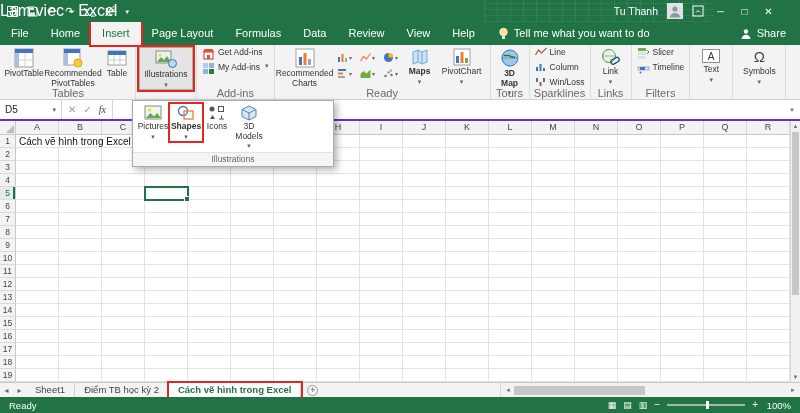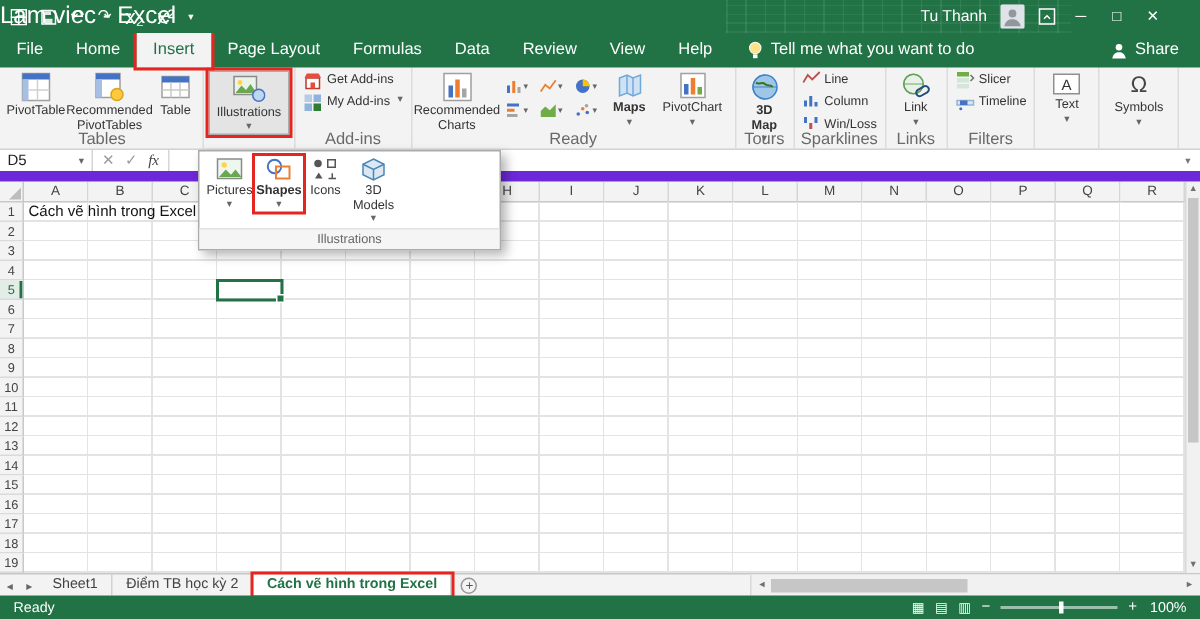--- a/index.html
+++ b/index.html
@@ -41,21 +41,21 @@
 .smallbtn{display:flex;align-items:flex-start;gap:3px;font-size:8.5px;color:#333;height:14px;padding:0 2px;white-space:nowrap;}
 .stack{display:flex;flex-direction:column;gap:1px;}
 .chartgrid{display:grid;grid-template-columns:repeat(3,22px);grid-auto-rows:15px;gap:1px;margin:3px 1px 0;}
 .chartbtn{display:flex;align-items:center;justify-content:center;gap:1px;}
 .chartbtn::after{content:"▾";font-size:6px;color:#666;}
 .w30{width:30px;}.w32{width:32px;font-weight:bold;}.w34{width:34px;}.w36{width:36px;}.w40{width:40px;}
 .w46{width:46px;}.w50{width:50px;}.w54{width:54px;}.w56{width:56px;}
 .omega{font-size:15px;color:#444;line-height:18px;}
 
 
-.fbarrow{height:21px;display:flex;align-items:stretch;background:#fff;border-bottom:7px solid #6d28d9;position:relative;z-index:5;}
+.fbarrow{height:21px;display:flex;align-items:stretch;background:#fff;border-bottom:2px solid #6d28d9;position:relative;z-index:5;}
 .namebox{width:62px;border-right:1px solid #d6d6d6;display:flex;align-items:center;font-size:10px;color:#222;padding:0 5px;}
 .nbval{flex:1;}
 .nbcaret{font-size:7px;color:#666;}
 .fxbtns{display:flex;align-items:center;gap:7px;padding:0 6px;border-right:1px solid #d6d6d6;color:#9a9a9a;font-size:10px;}
 .fxb.fx{font-style:italic;font-family:"Liberation Serif",serif;color:#444;}
 .finput{flex:1;font-size:10px;line-height:20px;padding:0 4px;color:#222;}
 .fexpand{width:16px;display:flex;align-items:center;justify-content:center;font-size:7px;color:#777;}
 
 
 .sheet{position:absolute;top:121px;left:0;width:790px;height:261px;overflow:hidden;background:#fff;}

